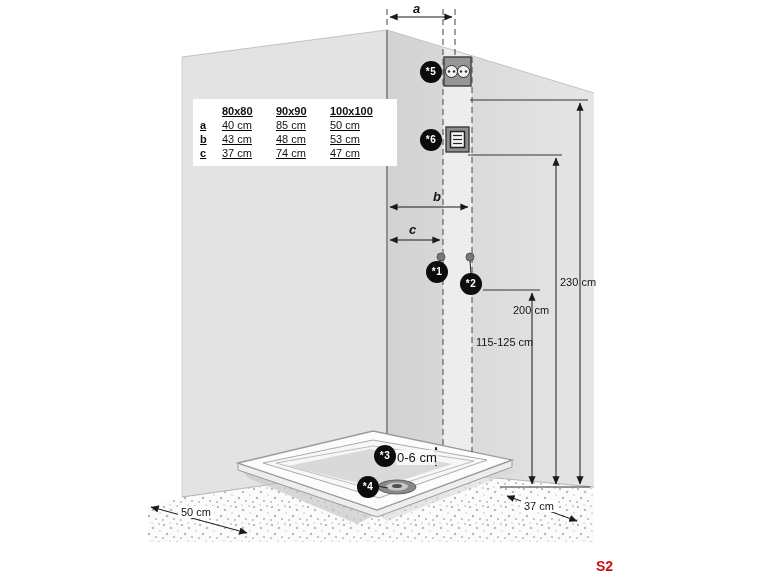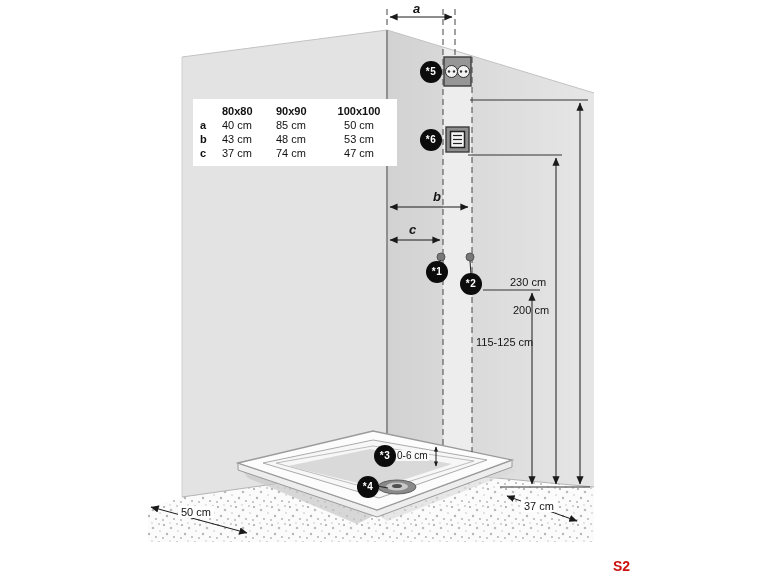--- a/index.html
+++ b/index.html
@@ -14,36 +14,37 @@
     background:#0c0c0c; color:#ffffff;
     font-weight:bold; font-size:10px; line-height:22px; text-align:center;
     letter-spacing:0.5px;
   }
 
   .dim-label {
     position:absolute; font-size:11px; color:#141414; white-space:nowrap;
   }
   .dim-label.abc { font-style:italic; font-weight:bold; font-size:13px; }
   .dim-label.bg  { background:#ffffff; padding:0 3px; }
-  .dim-label.small { font-size:10px; background:rgba(255,255,255,0.8); padding:0 1px; }
+  .dim-label.small { font-size:13px; background:rgba(255,255,255,0.8); padding:0 1px; }
 
   .spec-table {
     position:absolute; left:193px; top:99px; background:#ffffff;
     padding:5px 9px 6px 7px;
+    text-decoration:underline;
   }
   .spec-table table { border-collapse:collapse; }
   .spec-table th, .spec-table td {
     font-size:11px; color:#111; text-align:left; padding:1px 0 1px 0;
   }
   .spec-table th { font-weight:bold; }
   .spec-table td, .spec-table th { width:54px; }
   .spec-table .rowlab { width:22px; font-weight:bold; }
-  .spec-table th:last-child, .spec-table td:last-child { width:58px;text-align:center; }
-
-  .model-code { position:absolute; font-size:14px; font-weight:bold;margin-left:17px; }
+  .spec-table th:last-child, .spec-table td:last-child { width:58px; }
+
+  .model-code { position:absolute; font-size:14px; font-weight:bold; }
 </style>
 </head>
 <body>
 
 <div class="stage">
 
   <svg width="770" height="578" viewBox="0 0 770 578">
     <defs>
       <linearGradient id="wallR" x1="0" y1="0" x2="1" y2="0">
         <stop offset="0" stop-color="#d2d2d2"></stop>
@@ -192,21 +193,21 @@
   <div class="marker" style="left:426px;top:261px">*1</div>
   <div class="marker" style="left:460px;top:273px">*2</div>
   <div class="marker" style="left:374px;top:445px">*3</div>
   <div class="marker" style="left:357px;top:476px">*4</div>
   <div class="marker" style="left:420px;top:61px">*5</div>
   <div class="marker" style="left:420px;top:129px">*6</div>
 
   <div class="dim-label abc" style="left:413px;top:1px">a</div>
   <div class="dim-label abc" style="left:433px;top:189px">b</div>
   <div class="dim-label abc" style="left:409px;top:222px">c</div>
-  <div class="dim-label" style="left:510px;top:276px">230 cm</div>
+  <div class="dim-label" style="left:560px;top:276px">230 cm</div>
   <div class="dim-label" style="left:513px;top:304px">200 cm</div>
   <div class="dim-label" style="left:476px;top:336px">115-125 cm</div>
   <div class="dim-label bg" style="left:178px;top:506px">50 cm</div>
   <div class="dim-label bg" style="left:521px;top:500px">37 cm</div>
   <div class="dim-label small" style="left:396px;top:450px">0-6 cm</div>
 
   <div class="model-code" style="left: 596px; top: 558px; color: rgb(204, 17, 17);">S2</div>
 
 </div>
 

